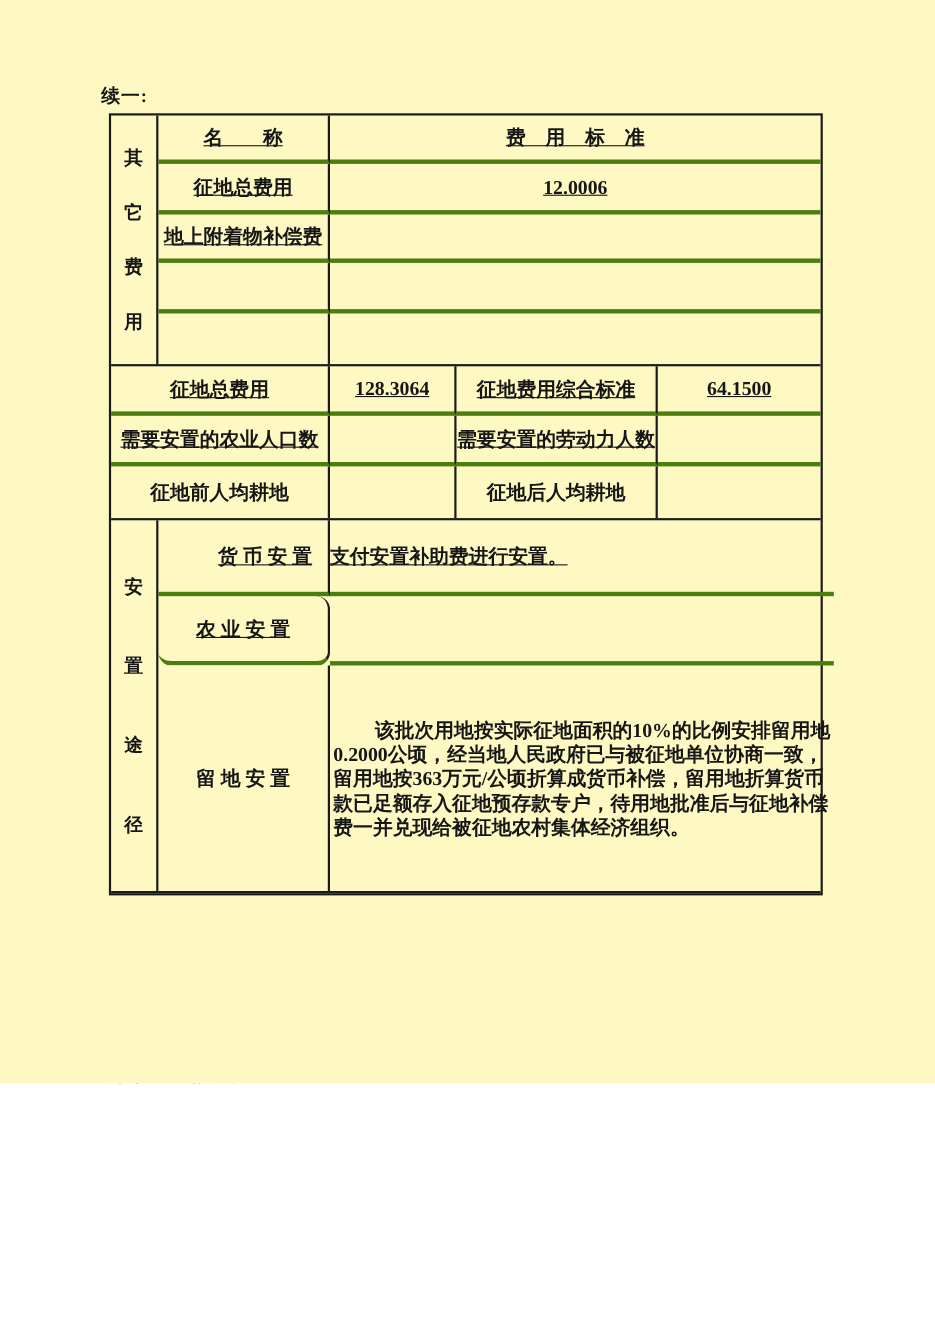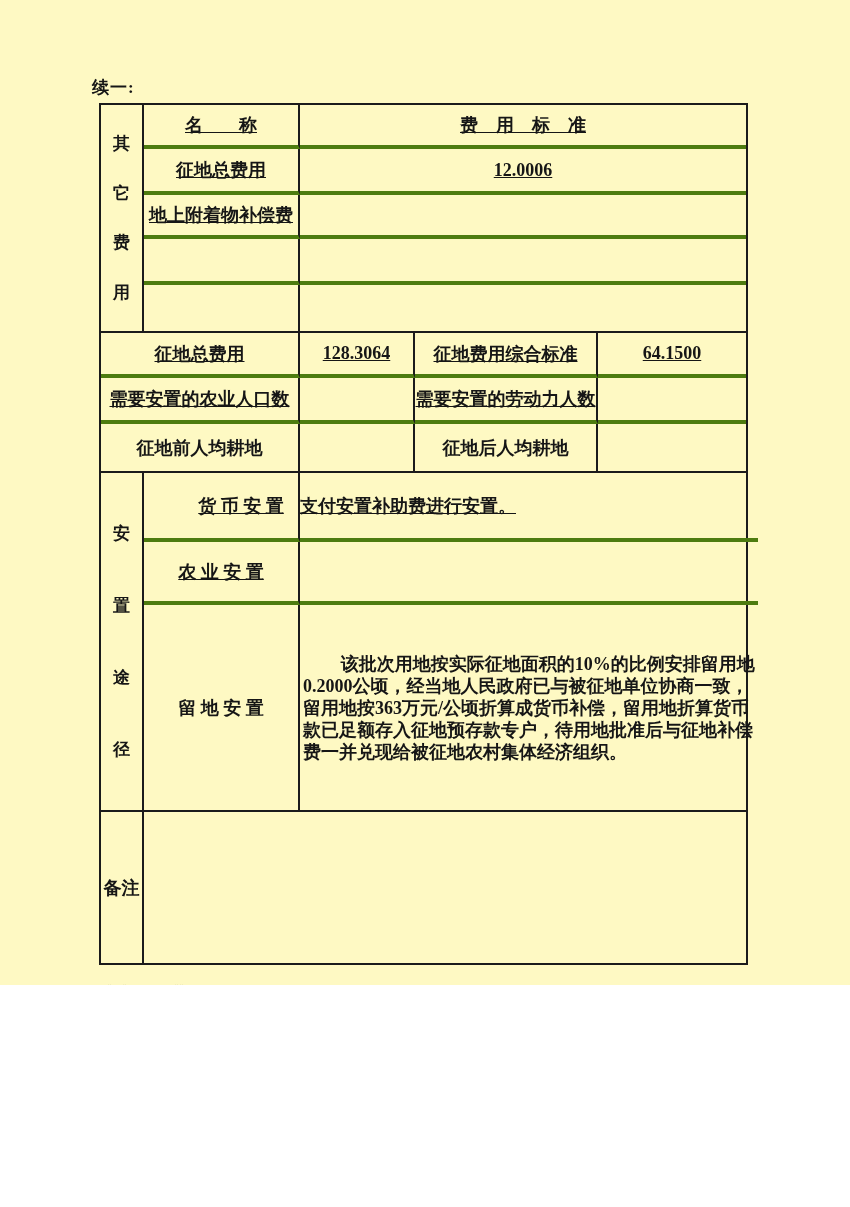--- a/index.html
+++ b/index.html
@@ -102,37 +102,33 @@
     <div class="sec secC sec-b">
       <div class="vcol rowspan3 br">
         <span>安</span>
         <span>置</span>
         <span>途</span>
         <span>径</span>
       </div>
       <div class="cell br bb" style="grid-column:2;grid-row:1;padding-left:40px;">货 币 安 置</div>
       <div class="cell bb left" style="grid-column:3;grid-row:1;">支付安置补助费进行安置。</div>
 
-      <div class="cell br bb" style="grid-column:2;grid-row:2;">农 业 安 置</div>
+      <div class="cell br bb" style="grid-column:2;grid-row:2;border-radius:12px;">农 业 安 置</div>
       <div class="cell bb left" style="grid-column:3;grid-row:2;"></div>
 
       <div class="cell br" style="grid-column:2;grid-row:3;">留 地 安 置</div>
       <div class="para-cell" style="grid-column:3;grid-row:3;">
         <div class="para-line para-indent">该批次用地按实际征地面积的10%的比例安排留用地</div>
         <div class="para-line">0.2000公顷，经当地人民政府已与被征地单位协商一致，</div>
         <div class="para-line">留用地按363万元/公顷折算成货币补偿，留用地折算货币</div>
         <div class="para-line">款已足额存入征地预存款专户，待用地批准后与征地补偿</div>
         <div class="para-line">费一并兑现给被征地农村集体经济组织。</div>
       </div>
     </div>
 
-    <div class="sec secD">
-      <div class="cell br">备注</div>
-      <div class="cell left"></div>
-    </div>
 
   </div>
 
   <div class="filler">
     <span>填表人：</span><span>黄海坚</span>
   </div>
 
   <div class="pagenum">-7-</div>
 
   <div class="speck s1"></div>

